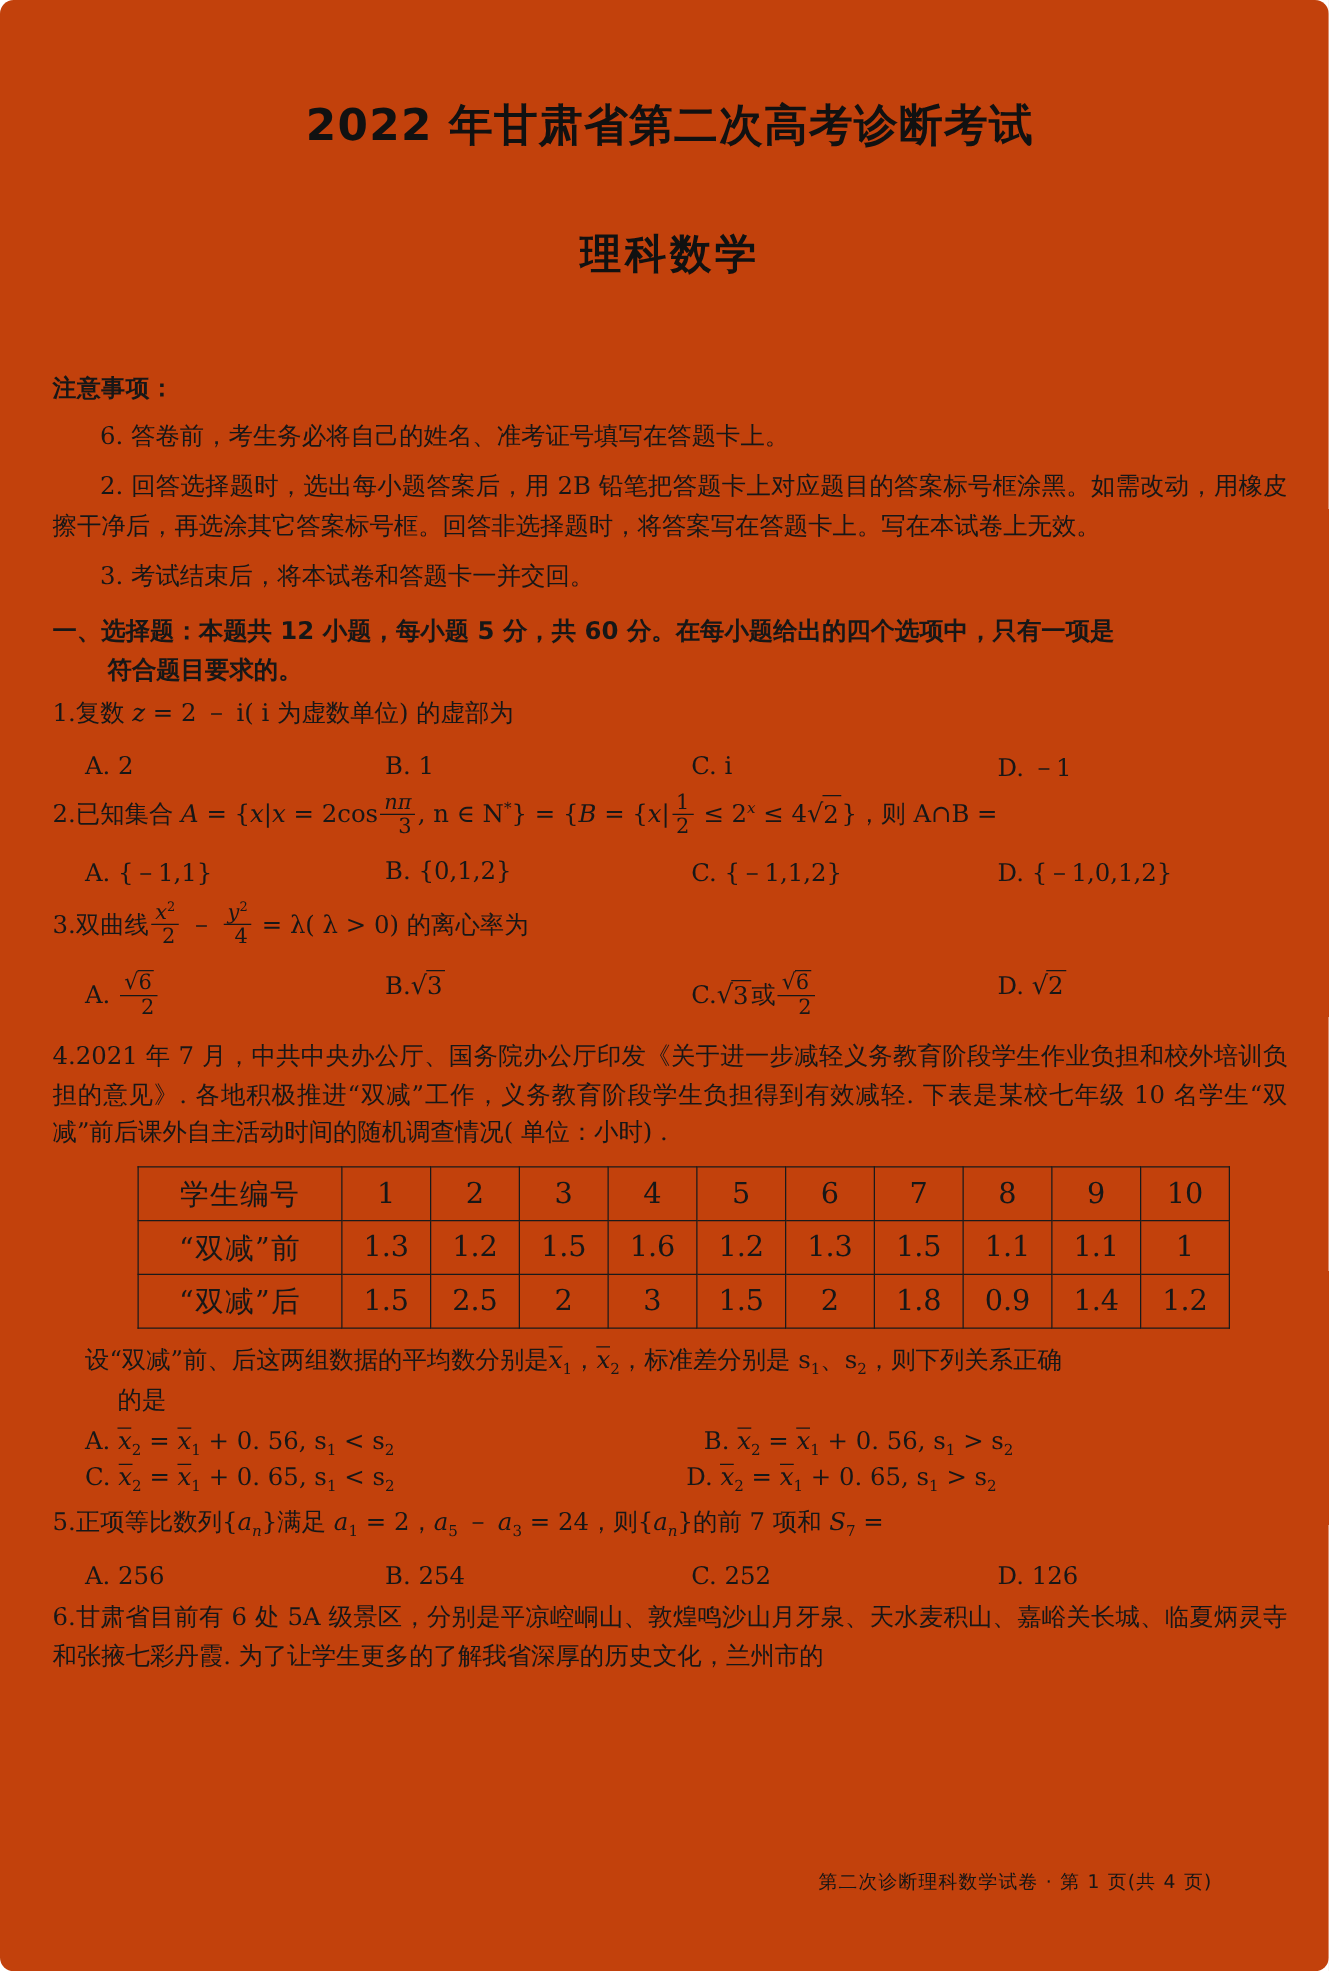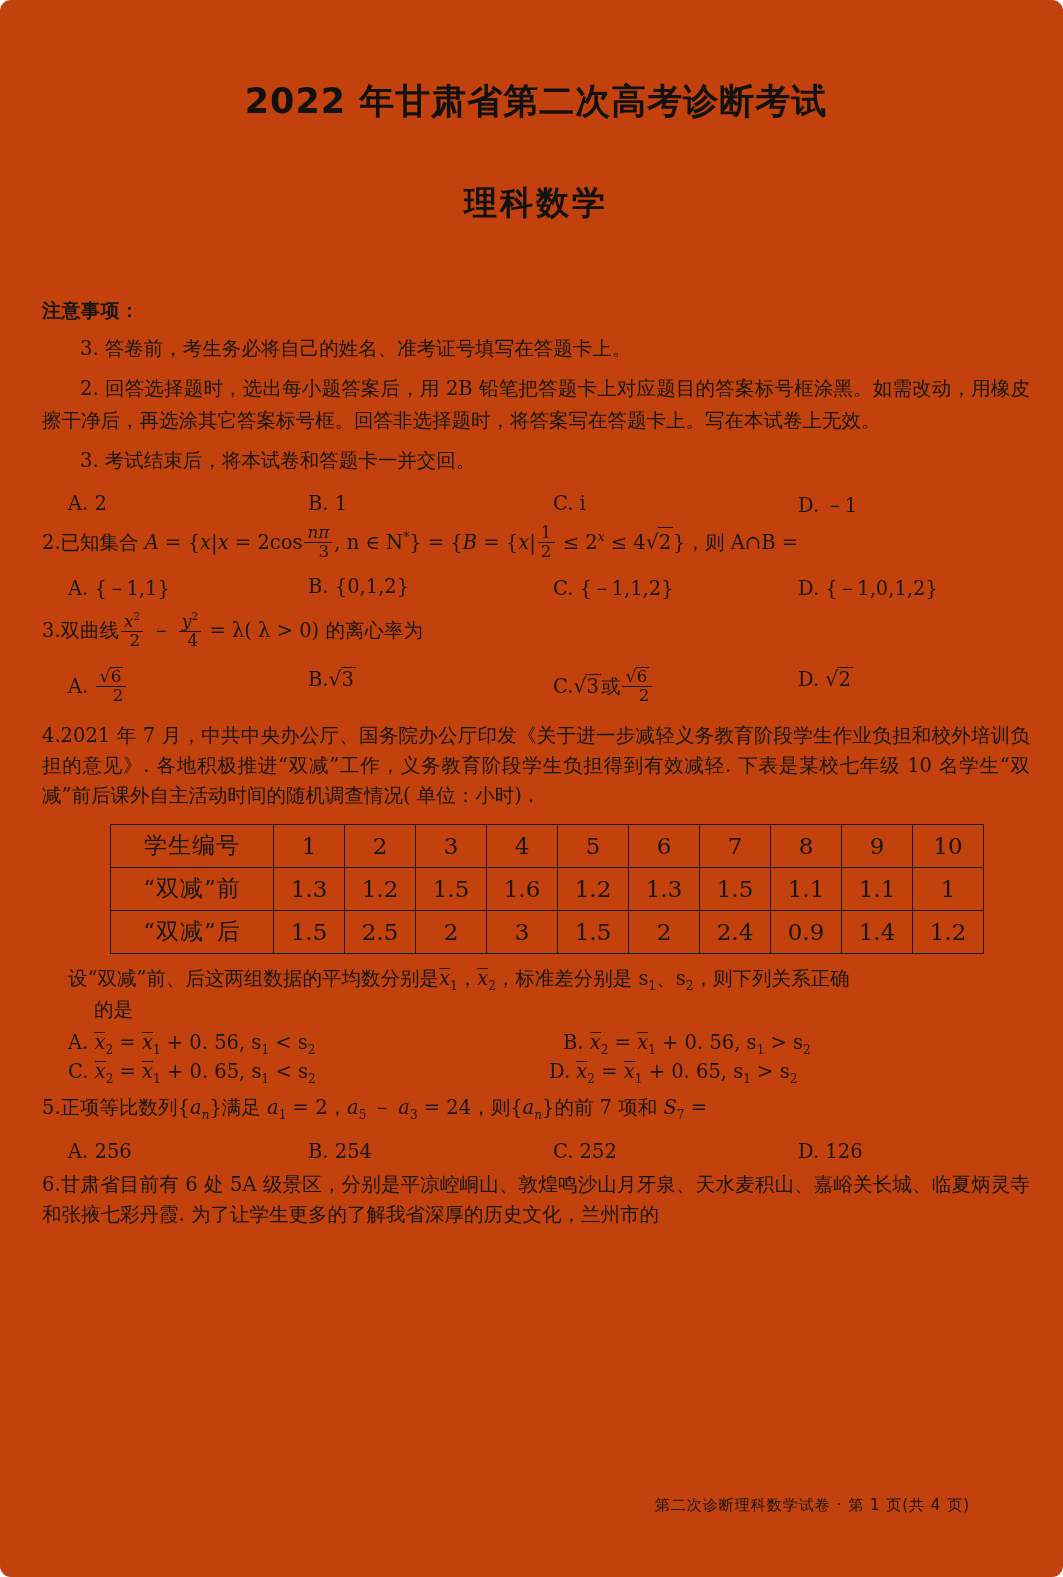--- a/index.html
+++ b/index.html
@@ -179,26 +179,33 @@
 <body>
 
 <div class="page">
   <div class="inner">
 
     <div class="doc-title">2022 年甘肃省第二次高考诊断考试</div>
     <div class="doc-subtitle">理科数学</div>
 
     <div class="notice-wrap">
       <div class="notice-head">注意事项：</div>
-      <div class="notice-item">3. 答卷前，考生务必将自己的姓名、准考证号填写在答题卡上。</div>
+      <div class="notice-item">6. 答卷前，考生务必将自己的姓名、准考证号填写在答题卡上。</div>
       <div class="notice-item">2. 回答选择题时，选出每小题答案后，用 2B 铅笔把答题卡上对应题目的答案标号框涂黑。如需改动，用橡皮擦干净后，再选涂其它答案标号框。回答非选择题时，将答案写在答题卡上。写在本试卷上无效。</div>
       <div class="notice-item">3. 考试结束后，将本试卷和答题卡一并交回。</div>
     </div>
 
-
+    <div class="sec-head">
+      <span>一、选择题：</span><span>本题共 12 小题，每小题 5 分，共 60 分。在每小题给出的四个选项中，只有一项是</span>
+      <span class="cont">符合题目要求的。</span>
+    </div>
+
+    <div class="q">
+      <span class="q-body"><span>1.</span><span>复数 </span><span class="mi">z</span><span> = 2 － i( i 为虚数单位) 的虚部为</span></span>
+    </div>
     <div class="opts">
       <span class="o1">A. 2</span>
       <span class="o2">B. 1</span>
       <span class="o3">C. i</span>
       <span class="o4">D. －1</span>
     </div>
 
     <div class="q">
       <span class="q-body"><span>2.</span><span>已知集合 </span><span class="mi">A</span><span> = {</span><span class="mi">x</span><span>|</span><span class="mi">x</span><span> = 2cos</span><span class="frac"><span class="num mi">nπ</span><span class="den">3</span></span><span>, n ∈ N</span><sup>*</sup><span>}</span><span> = {</span><span class="mi">B</span><span> = {</span><span class="mi">x</span><span>|</span><span class="frac"><span class="num">1</span><span class="den">2</span></span><span> ≤ 2</span><sup class="mi">x</sup><span> ≤ 4</span><span class="rad">√</span><span class="sqrt">2</span><span>}</span><span>，则 A∩B  =</span></span>
     </div>
@@ -253,21 +260,21 @@
             <td class="val">1</td>
           </tr>
           <tr>
             <td class="lbl">“双减”后</td>
             <td class="val">1.5</td>
             <td class="val">2.5</td>
             <td class="val">2</td>
             <td class="val">3</td>
             <td class="val">1.5</td>
             <td class="val">2</td>
-            <td class="val">2.4</td>
+            <td class="val">1.8</td>
             <td class="val">0.9</td>
             <td class="val">1.4</td>
             <td class="val">1.2</td>
           </tr>
         </tbody>
       </table>
     </div>
 
     <div class="q" style="padding-left:26px;">
       <span>设“双减”前、后这两组数据的平均数分别是</span><span class="ovl mi">x</span><sub>1</sub><span>，</span><span class="ovl mi">x</span><sub>2</sub><span>，标准差分别是 s</span><sub>1</sub><span>、s</span><sub>2</sub><span>，则下列关系正确</span>

